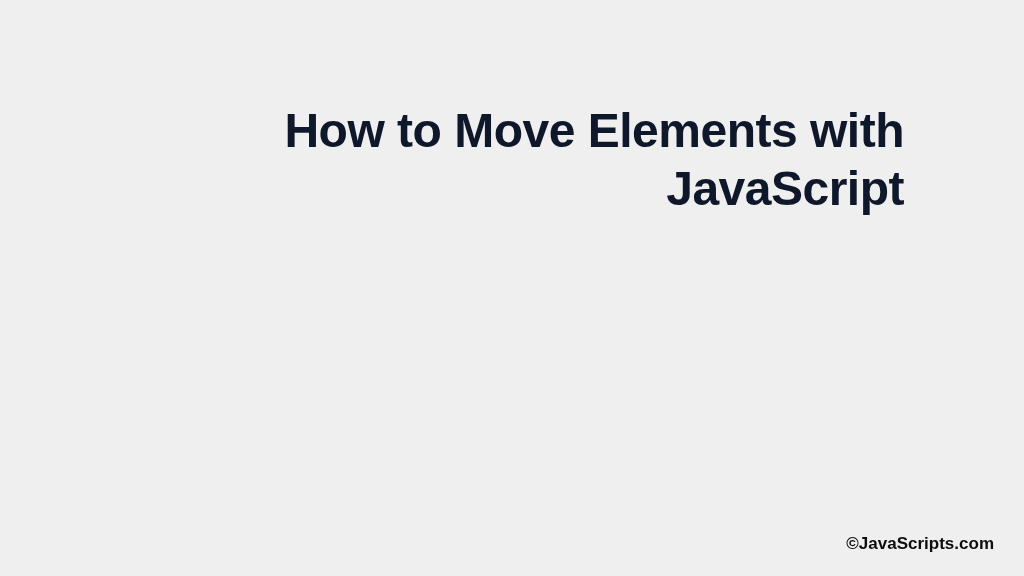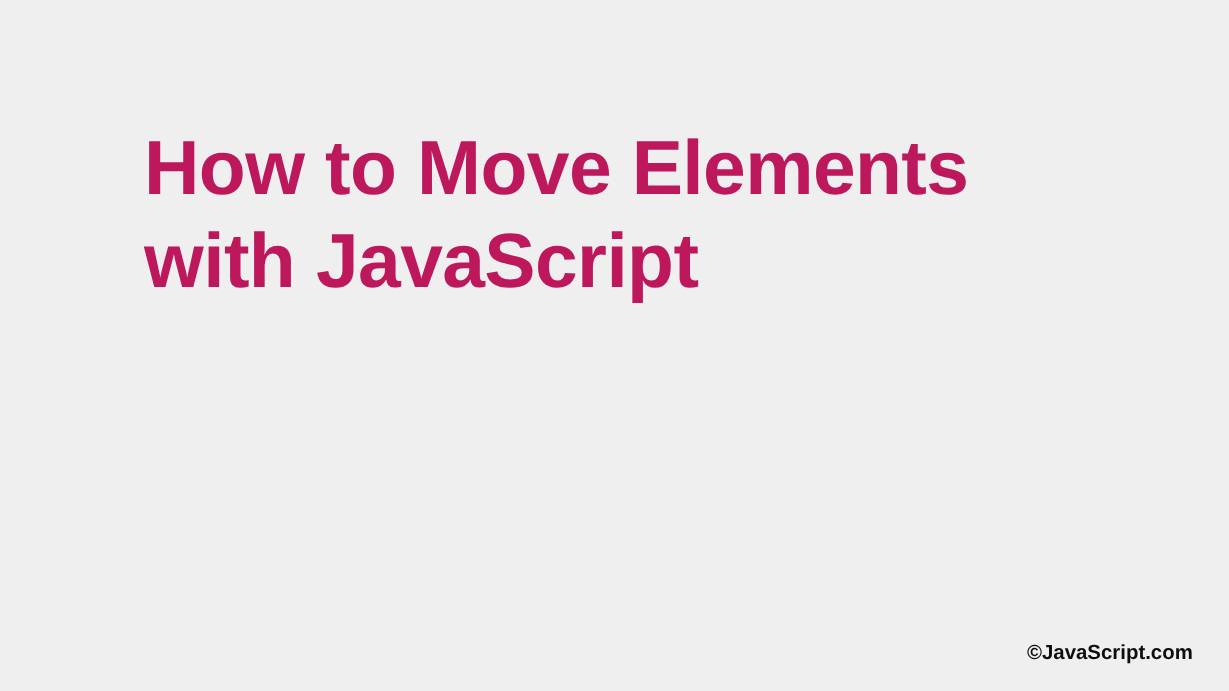--- a/index.html
+++ b/index.html
@@ -13,34 +13,34 @@
       background-color: #efefef;
       font-family: -apple-system, BlinkMacSystemFont, "Segoe UI", Helvetica, Arial, sans-serif;
       position: relative;
       overflow: hidden;
     }
     .title {
       position: absolute;
       top: 102px;
       left: 0;
       width: 100%;
-      text-align: left;
-      font-size: 64px;
+      text-align: right;
+      font-size: 48px;
       font-weight: 800;
-      color: #be185d;
+      color: #0f172a;
       line-height: 1.2;
       letter-spacing: -0.5px;
       padding: 0 120px;
     }
     .attribution {
       position: absolute;
       bottom: 22px;
       right: 30px;
       font-size: 17px;
       font-weight: 600;
       color: #0d0d0d;
     }
   </style>
 </head>
 <body>
 
 <h1 class="title">How to Move Elements with JavaScript</h1>
-<div class="attribution">©JavaScript.com</div>
+<div class="attribution">©JavaScripts.com</div>
 
 </body></html>

